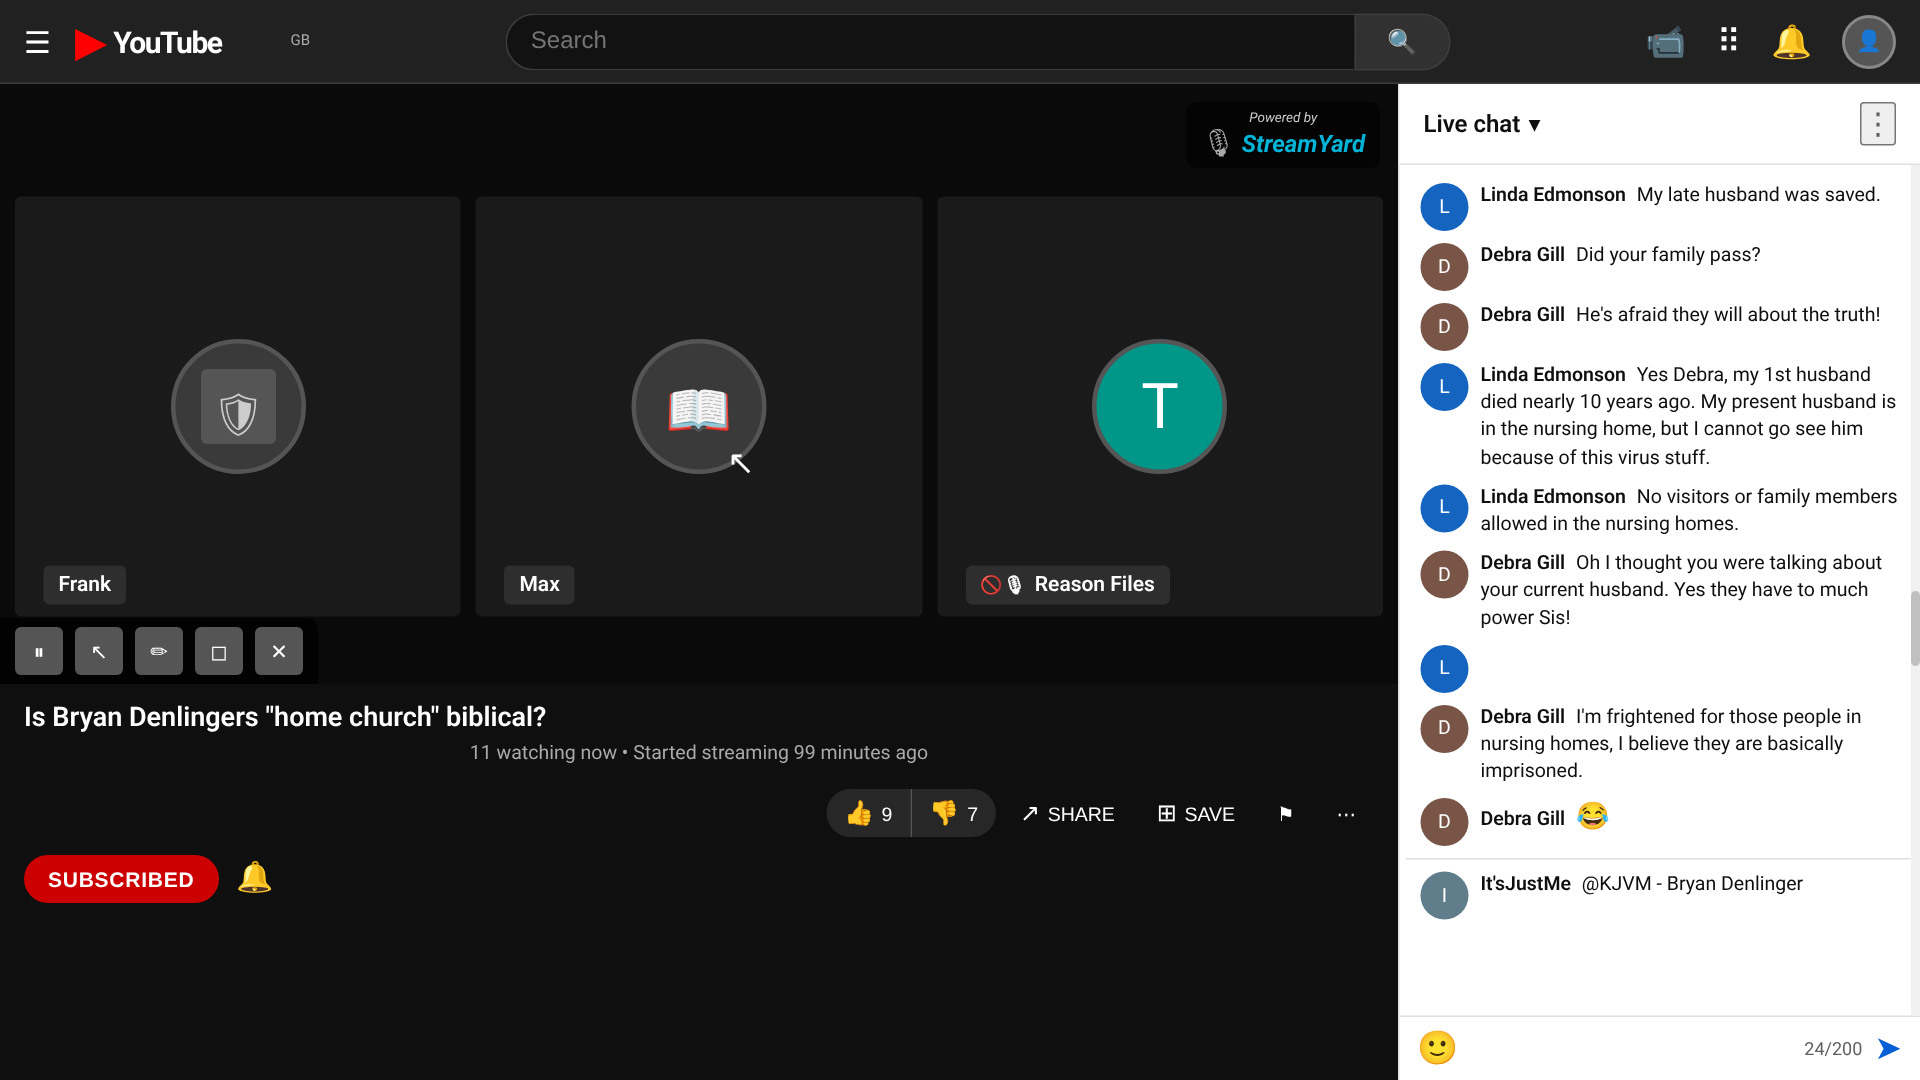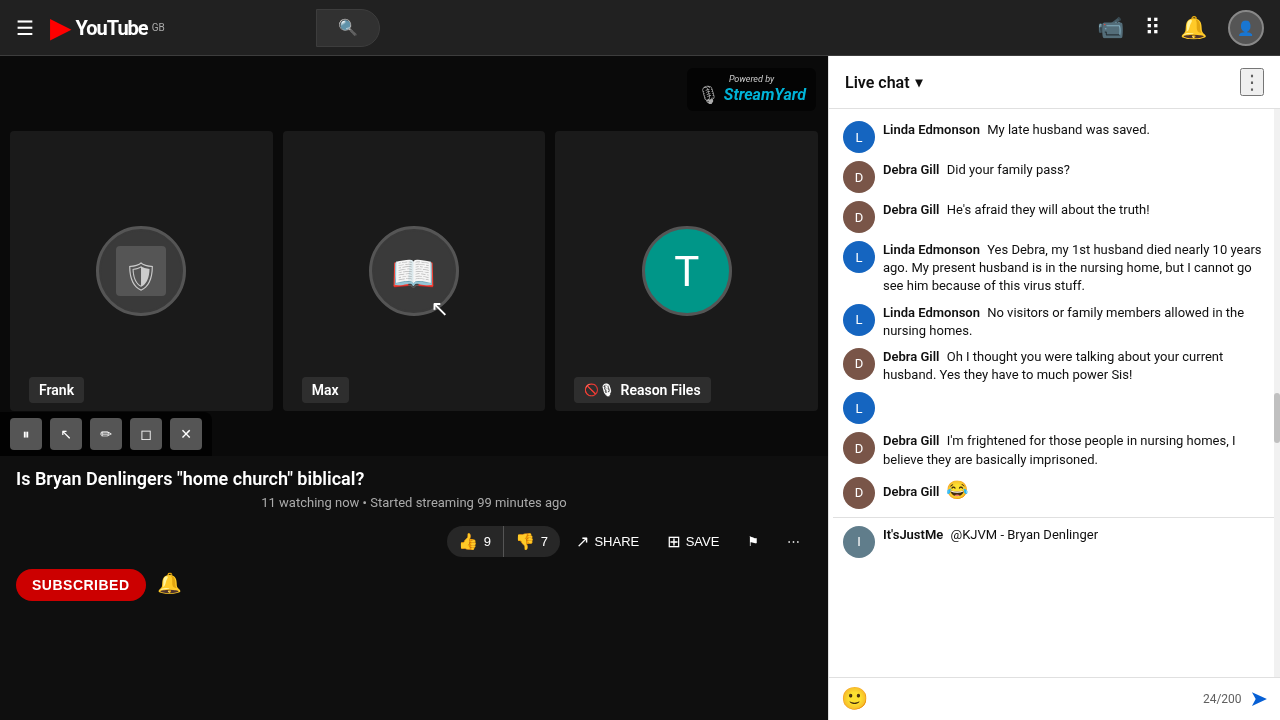--- a/index.html
+++ b/index.html
@@ -19,21 +19,21 @@
       display: flex;
       align-items: center;
       padding: 0 16px;
       gap: 16px;
       border-bottom: 1px solid #3d3d3d;
     }
     #hamburger-icon { color: #fff; font-size: 20px; cursor: pointer; }
     #youtube-logo { display: flex; align-items: center; gap: 4px; }
     #youtube-logo .yt-icon { color: #ff0000; font-size: 28px; }
     #youtube-logo .yt-text { color: #fff; font-size: 20px; font-weight: 700; letter-spacing: -1px; }
-    #youtube-logo .yt-country { color: #aaa; font-size: 10px; vertical-align: super; }
+    #youtube-logo .yt-country { color: #aaa; font-size: 10px; vertical-align: super; margin-left: 42px; }
 
     #search-area { display: flex; flex: 1; max-width: 630px; margin-left: auto; }
     #search-input {
       flex: 1;
       height: 38px;
       background: #121212;
       border: 1px solid #3d3d3d;
       border-right: none;
       border-radius: 20px 0 0 20px;
       color: #fff;
@@ -256,21 +256,21 @@
       border-radius: 20px;
       padding: 8px 16px;
       font-size: 14px;
       font-weight: 600;
       cursor: pointer;
       letter-spacing: 0.5px;
     }
 
     
     #chat-panel {
-      width: 452px;
+      width: 348px;
       background: #fff;
       display: flex;
       flex-direction: column;
       border-left: 1px solid #e0e0e0;
     }
     #chat-header {
       display: flex;
       align-items: center;
       padding: 12px 16px;
       border-bottom: 1px solid #e0e0e0;
@@ -351,20 +351,21 @@
 
 <div id="topbar">
   <span id="hamburger-icon">☰</span>
   <div id="youtube-logo">
     <span class="yt-icon">▶</span>
     <span class="yt-text">YouTube</span>
     <span class="yt-country">GB</span>
   </div>
 
   <div id="search-area">
+    <input id="search-input" type="text" placeholder="Search" style="">
     <button id="search-button">
       <span>🔍</span>
     </button>
   </div>
 
   <div id="topbar-right">
     <span class="topbar-icon">📹</span>
     <span class="topbar-icon">⠿</span>
     <span class="topbar-icon">🔔</span>
     <div id="avatar-icon">👤</div>

